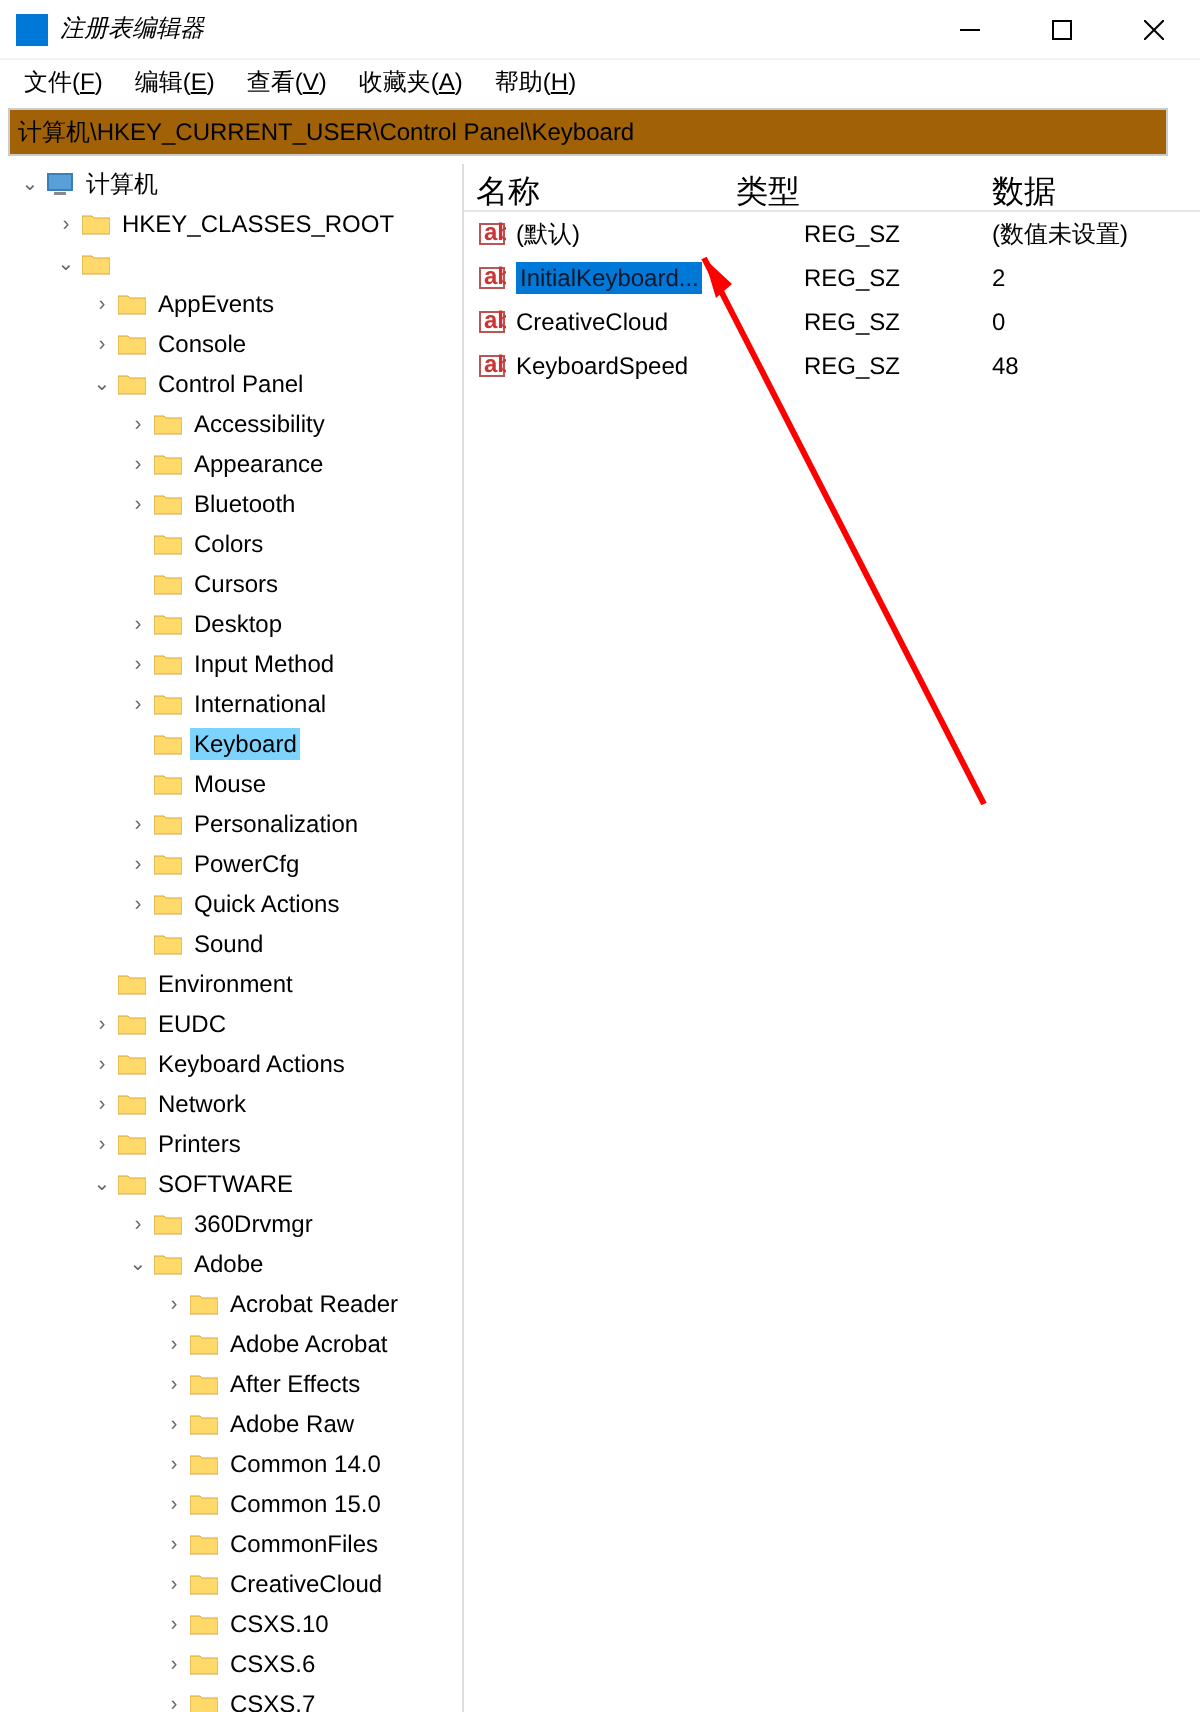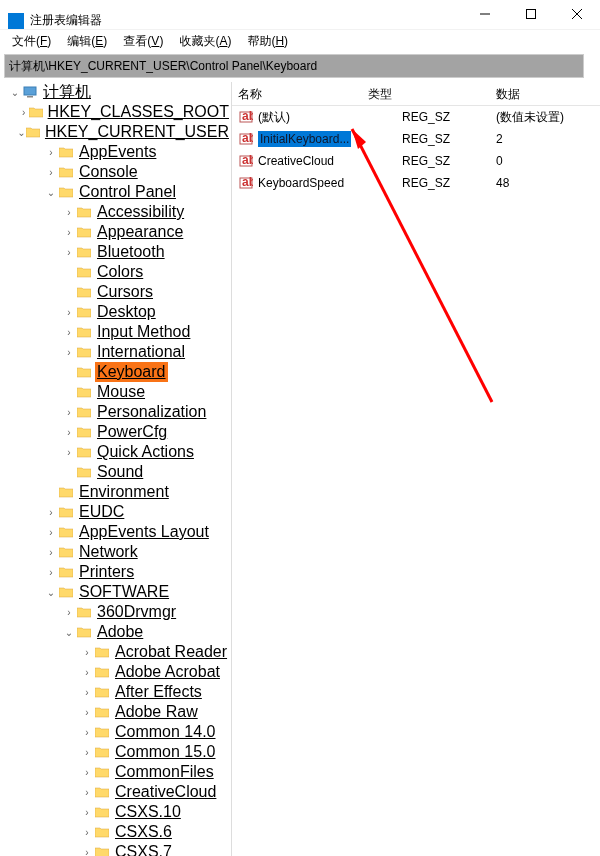--- a/index.html
+++ b/index.html
@@ -1,49 +1,49 @@
 <!DOCTYPE html>
 <html><head>
 <meta charset="utf-8">
 <style>
 * { box-sizing: border-box; margin: 0; padding: 0; font-family: "Microsoft YaHei", "Segoe UI", sans-serif; font-size: 12px; }
 body { background: #fff; width: 600px; height: 856px; overflow: hidden; position: relative; }
 
-.titlebar { height: 30px; display: flex; align-items: flex-end; padding: 0 0 0 8px; border-bottom: 1px solid rgba(0,0,0,0.05); }
+.titlebar { height: 30px; display: flex; align-items: center; padding: 0 0 0 8px; border-bottom: 1px solid rgba(0,0,0,0.05); font-style: italic; }
 .titlebar .app-icon { width: 16px; height: 16px; background: #0078d7; margin-right: 6px; display: inline-block; }
 .titlebar .title { flex: 1; font-size: 12px; color: #000; }
 .titlebar .win-btn { width: 46px; height: 30px; display: flex; align-items: center; justify-content: center; color: #000; }
 .titlebar .win-btn svg { width: 10px; height: 10px; }
 
 .menubar { height: 22px; display: flex; align-items: center; padding: 0 4px; }
 .menubar .menu-item { padding: 2px 8px; font-size: 12px; color: #000; }
 .menubar .menu-item u { text-decoration: underline; }
 
-.addressbar { height: 24px; border: 1px solid #ccc; margin: 2px 16px 4px 4px; display: flex; align-items: center; padding: 0 4px; font-size: 12px; color: #000; background: #a3a3a3; }
+.addressbar { height: 24px; border: 1px solid #ccc; margin: 2px 16px 4px 4px; display: flex; align-items: center; padding: 0 4px; font-size: 12px; color: #000; background: #a16207; }
 
 .content { display: flex; height: calc(856px - 30px - 22px - 30px); position: relative; }
 
 .tree { width: 232px; overflow-y: auto; overflow-x: hidden; border-right: 1px solid #ddd; position: relative; background:#fff; }
 .tree::-webkit-scrollbar { width: 16px; }
 .tree::-webkit-scrollbar-track { background: #f0f0f0; }
 .tree::-webkit-scrollbar-thumb { background: #c1c1c1; }
 
 .node { display: flex; align-items: center; height: 20px; white-space: nowrap; }
 .node .indent { display: inline-block; }
 .node .exp { width: 14px; text-align: center; color: #666; font-size: 10px; display:inline-block; }
 .node .exp.empty { color: transparent; }
 .node .fico { width: 16px; height: 14px; display: inline-flex; align-items:center; justify-content:center; margin-right: 3px; }
 .node .fico.folder svg { width: 14px; height: 12px; }
 .node .fico.computer svg { width: 14px; height: 12px; }
-.node .label { font-size: 16px; color: #000; padding: 1px 2px; text-decoration: underline; }
-.node.selected .label { background: #f97316; }
+.node .label { font-size: 12px; color: #000; padding: 1px 2px; }
+.node.selected .label { background: #7dd3fc; }
 
 .listview { flex: 1; position: relative; }
 .lv-header { display: flex; height: 24px; border-bottom: 1px solid #e5e5e5; }
-.lv-header .col { padding: 4px 6px; font-size: 12px; color: #000; border-right: 1px solid transparent; }
+.lv-header .col { padding: 4px 6px; font-size: 16px; color: #000; border-right: 1px solid transparent; }
 .col-name { width: 130px; }
 .col-type { width: 128px; }
 .col-data { flex: 1; }
 
 .lv-row { display: flex; height: 22px; align-items: center; }
 .lv-row .cell { padding: 2px 6px; font-size: 12px; color: #000; overflow: hidden; text-overflow: ellipsis; white-space: nowrap; }
 .lv-row .cell-name { width: 130px; display: flex; align-items: center; gap: 4px; }
 .lv-row .cell-type { width: 128px; text-align: center; }
 .lv-row .cell-data { flex: 1; }
 .lv-row.selected .cell-name .nm { background: #0078d7; color: #0f172a; padding: 1px 2px; }
@@ -114,21 +114,20 @@
           <span class="label">HKEY_CLASSES_ROOT</span>
         </div>
         <div class="node">
           <span class="indent" style="width:26px"></span>
           <span class="exp ">⌄</span>
           <span class="fico folder">
             <svg viewBox="0 0 14 12">
               <path d="M0 2 L5 2 L6 3 L14 3 L14 11 L0 11 Z" fill="#ffd96a" stroke="#d9a63f" stroke-width="0.5"></path>
             </svg>
           </span>
-          <span class="label">HKEY_CURRENT_USER</span>
         </div>
         <div class="node">
           <span class="indent" style="width:44px"></span>
           <span class="exp ">›</span>
           <span class="fico folder">
             <svg viewBox="0 0 14 12">
               <path d="M0 2 L5 2 L6 3 L14 3 L14 11 L0 11 Z" fill="#ffd96a" stroke="#d9a63f" stroke-width="0.5"></path>
             </svg>
           </span>
           <span class="label">AppEvents</span>
@@ -314,21 +313,21 @@
           <span class="label">EUDC</span>
         </div>
         <div class="node">
           <span class="indent" style="width:44px"></span>
           <span class="exp ">›</span>
           <span class="fico folder">
             <svg viewBox="0 0 14 12">
               <path d="M0 2 L5 2 L6 3 L14 3 L14 11 L0 11 Z" fill="#ffd96a" stroke="#d9a63f" stroke-width="0.5"></path>
             </svg>
           </span>
-          <span class="label">AppEvents Layout</span>
+          <span class="label">Keyboard Actions</span>
         </div>
         <div class="node">
           <span class="indent" style="width:44px"></span>
           <span class="exp ">›</span>
           <span class="fico folder">
             <svg viewBox="0 0 14 12">
               <path d="M0 2 L5 2 L6 3 L14 3 L14 11 L0 11 Z" fill="#ffd96a" stroke="#d9a63f" stroke-width="0.5"></path>
             </svg>
           </span>
           <span class="label">Network</span>

